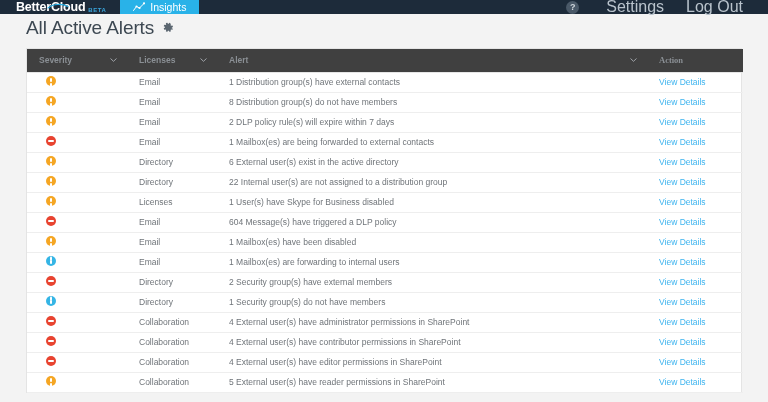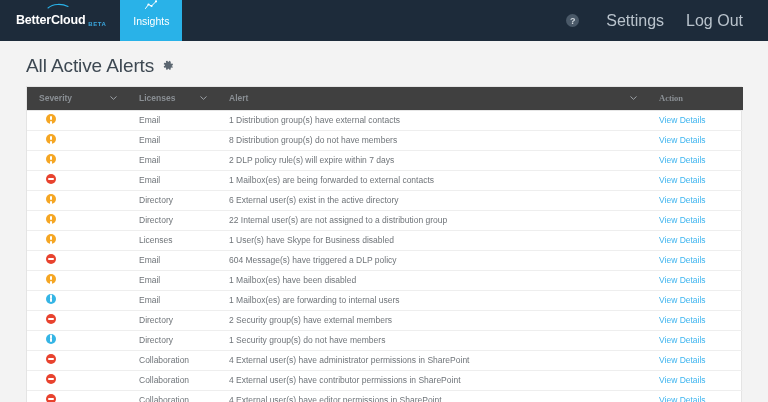--- a/index.html
+++ b/index.html
@@ -5,21 +5,21 @@
   * { box-sizing: border-box; margin: 0; padding: 0; }
   html, body {
     width: 768px; height: 402px;
     font-family: "Liberation Sans", sans-serif;
     background: #f3f3f3;
     overflow: hidden;
   }
 
   
   .topnav {
-    height: 41px;
+    height: 14px;
     background: #1d2b3a;
     display: flex;
     align-items: stretch;
     position: relative;
   }
   .brand {
     display: flex; align-items: center;
     padding: 0 14px 0 16px;
     gap: 3px;
   }
@@ -45,21 +45,20 @@
     padding: 0 13px;
     color: #9aa7b3;
     font-size: 10.5px;
     text-decoration: none;
     cursor: pointer;
     white-space: nowrap;
   }
   .nav-item.active {
     background: #29b2e8;
     color: #ffffff;
-    flex-direction: column;
   }
   .nav-right {
     margin-left: auto;
     display: flex; align-items: center;
     padding-right: 14px;
     gap: 0px;
   }
   .help-circle {
     width: 13px; height: 13px;
     border-radius: 50%;
@@ -75,21 +74,21 @@
     color: #b9c3cc;
     font-size: 16px;
     text-decoration: none;
     padding: 0 11px;
     cursor: pointer;
     white-space: nowrap;
   }
 
   
   .page-head {
-    padding: 14px 0 9px 26px;
+    padding: 3px 0 9px 26px;
     display: flex; align-items: center; gap: 8px;
   }
   .page-title {
     font-size: 19px;
     color: #3d4852;
     font-weight: normal;
     letter-spacing: -0.1px;
   }
   .gear-icon { display: block; cursor: pointer; }
 

